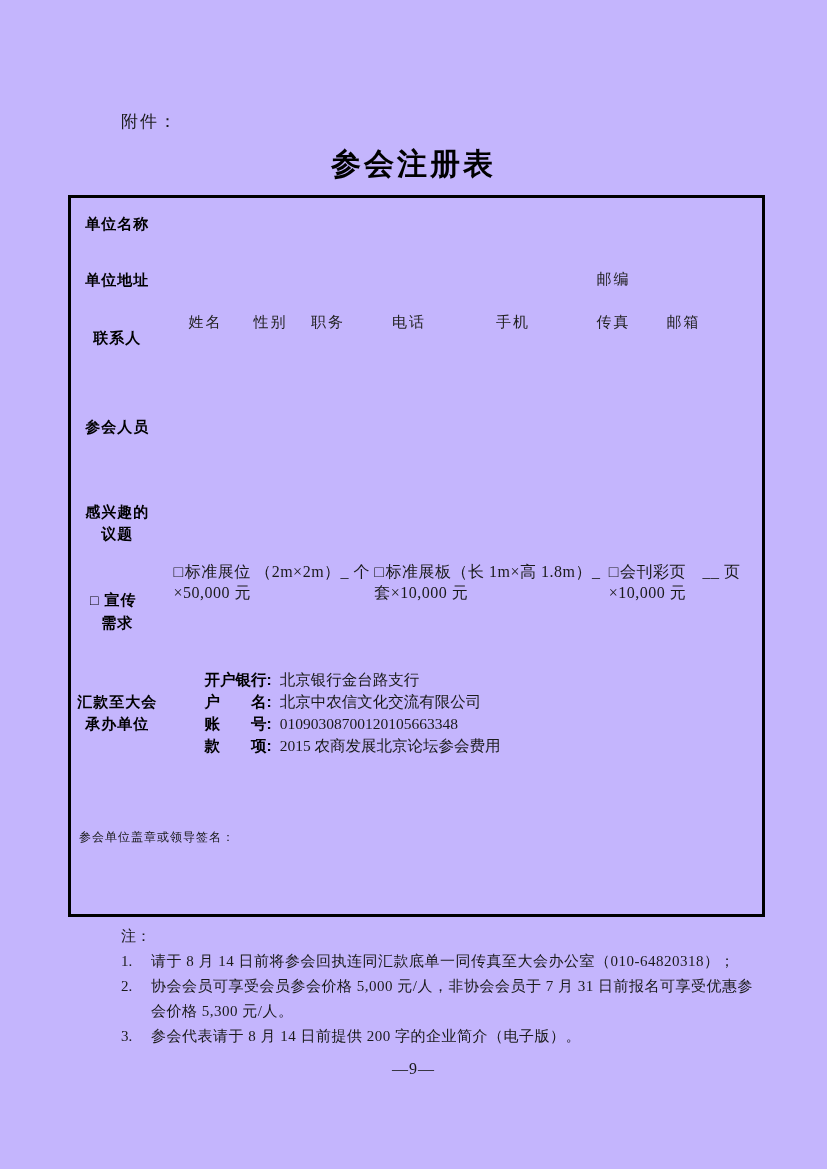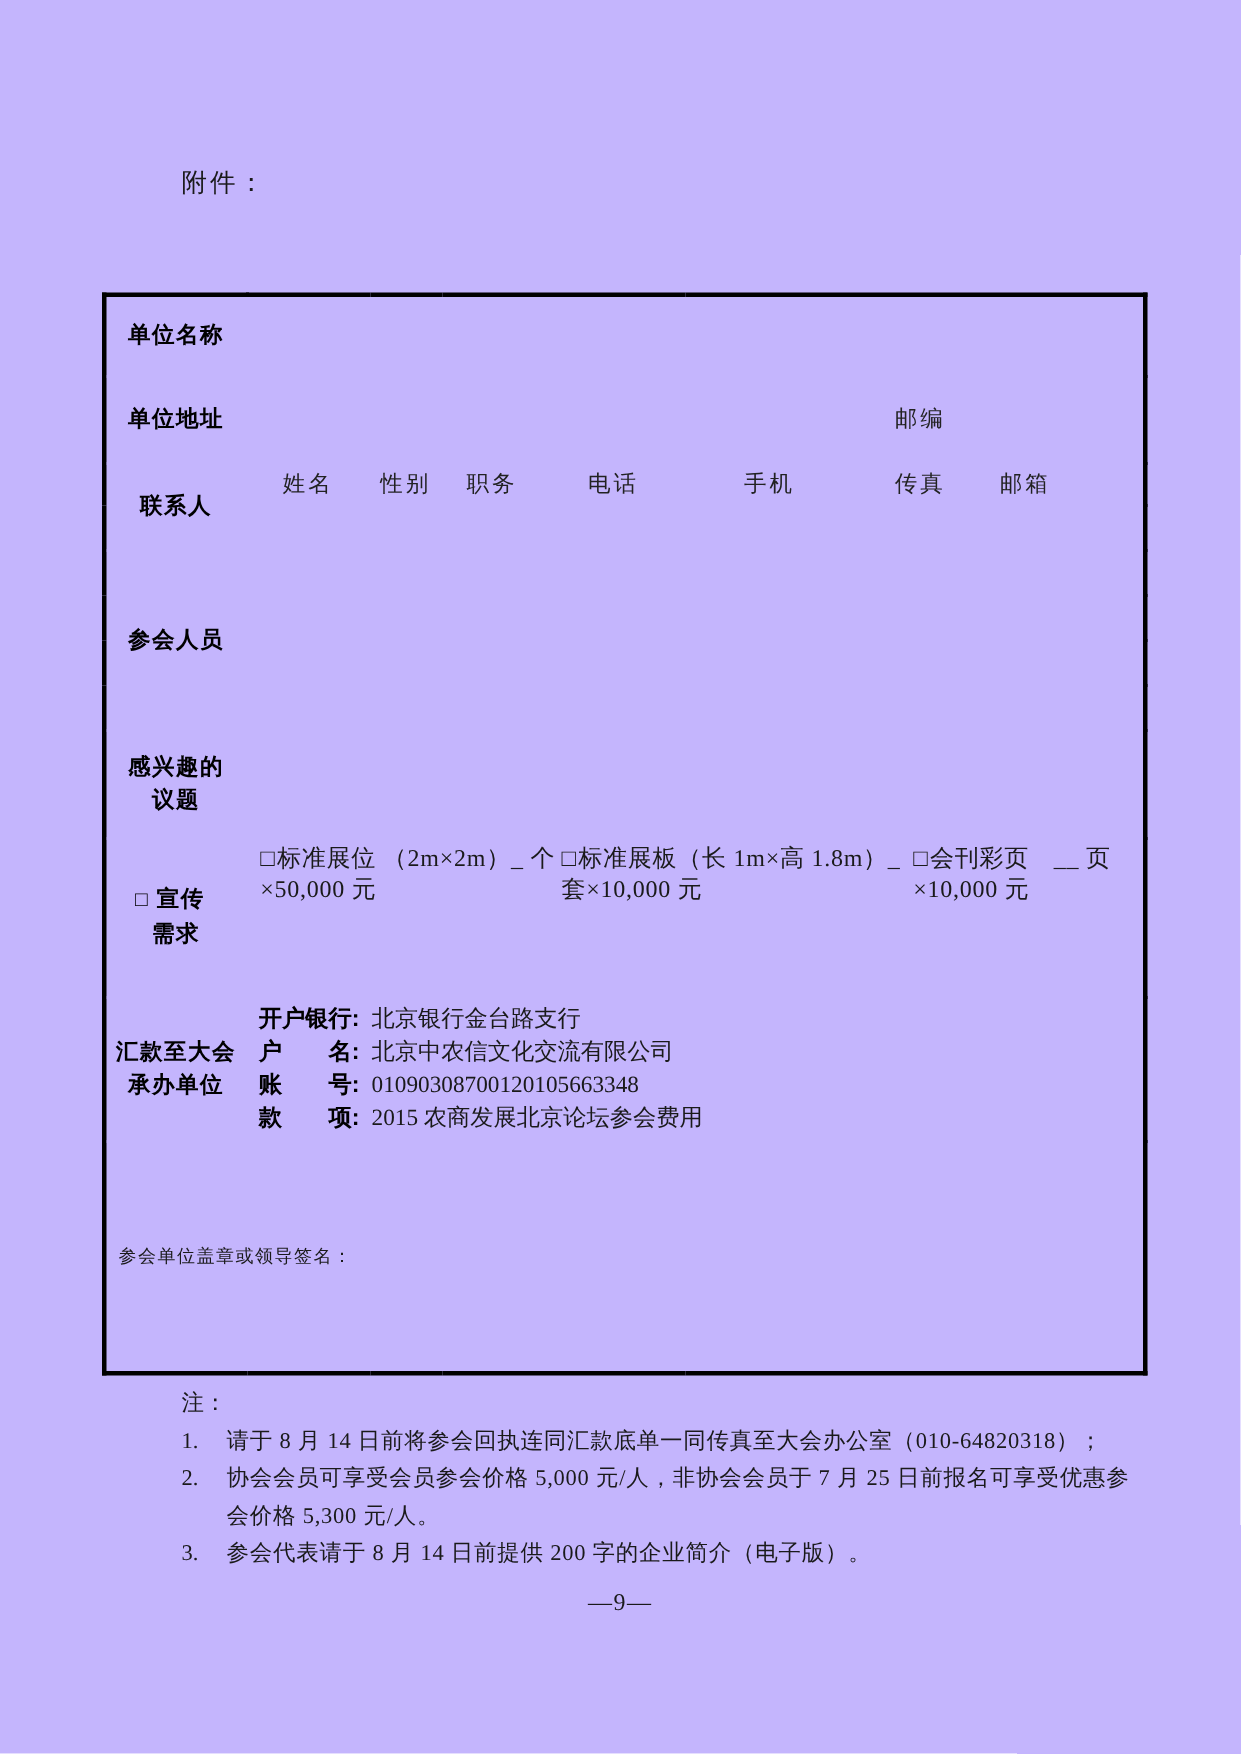--- a/index.html
+++ b/index.html
@@ -46,21 +46,21 @@
   td.hdr.left{text-align:left;padding-left:8px;}
   .pub-lbl .box-line{text-align:left;padding-left:19px;}
   .pub-lbl .box{font-family:"Liberation Serif","DejaVu Serif",serif;font-weight:normal;font-size:14px;letter-spacing:0;margin-right:6px;}
   .pub-lbl .l2{text-align:center;}
   td.pub-cell{vertical-align:middle;}
   .pub-inner{display:flex;flex-direction:row;justify-content:space-around;height:100px;padding:2px 0 2px 8px;}
   .pub-opt{font-size:16px;color:#1a1a1a;letter-spacing:0.5px;}
   .pub-opt .box{margin-right:1px;}
   td.bank-cell{vertical-align:middle;}
   .bank-inner{padding:3px 0 3px 7px;}
-  .bank-line{font-size:15.5px;line-height:22px;white-space:nowrap;color:#1a1a1a;}
+  .bank-line{font-size:15.5px;line-height:22px;white-space:nowrap;color:#1a1a1a;margin-left:32px;}
   .bank-label{
     font-family:"Liberation Sans","DejaVu Sans",sans-serif;
     font-weight:bold;color:#000;
   }
   .bank-value{margin-left:8px;}
   td.sig-cell{vertical-align:top;text-align:left;}
   .sig-inner{padding:5px 8px;font-size:12px;letter-spacing:1px;color:#1a1a1a;}
   .notes{
     position:absolute;left:121px;top:924px;width:660px;
     font-size:15px;color:#1a1a1a;line-height:25px;
@@ -73,20 +73,21 @@
     text-align:center;font-size:16px;color:#1a1a1a;letter-spacing:1px;
   }
 </style>
 </head>
 <body>
 
 <div class="page">
 
   <div class="attachment">附件：</div>
 
+  <div class="doc-title">参会注册表</div>
 
   <table class="reg">
     <colgroup>
       <col style="width:95px">
         <col style="width:82px">
         <col style="width:48px">
         <col style="width:67px">
       <col style="width:95px">
         <col style="width:113px">
         <col style="width:88px">
@@ -212,21 +213,21 @@
     </table>
 
   <div class="notes">
     <div>注：</div>
     <div class="note-item">
       <span class="note-num">1.</span>
       <span class="note-txt">请于 8 月 14 日前将参会回执连同汇款底单一同传真至大会办公室（010-64820318）；</span>
     </div>
     <div class="note-item">
       <span class="note-num">2.</span>
-      <span class="note-txt">协会会员可享受会员参会价格 5,000 元/人，非协会会员于 7 月 25 日前报名可享受优惠参会价格 5,300 元/人。</span>
+      <span class="note-txt">协会会员可享受会员参会价格 5,000 元/人，非协会会员于 7 月 31 日前报名可享受优惠参会价格 5,300 元/人。</span>
     </div>
     <div class="note-item">
       <span class="note-num">3.</span>
       <span class="note-txt">参会代表请于 8 月 14 日前提供 200 字的企业简介（电子版）。</span>
     </div>
   </div>
 
   <div class="page-number">—9—</div>
 
 </div>

